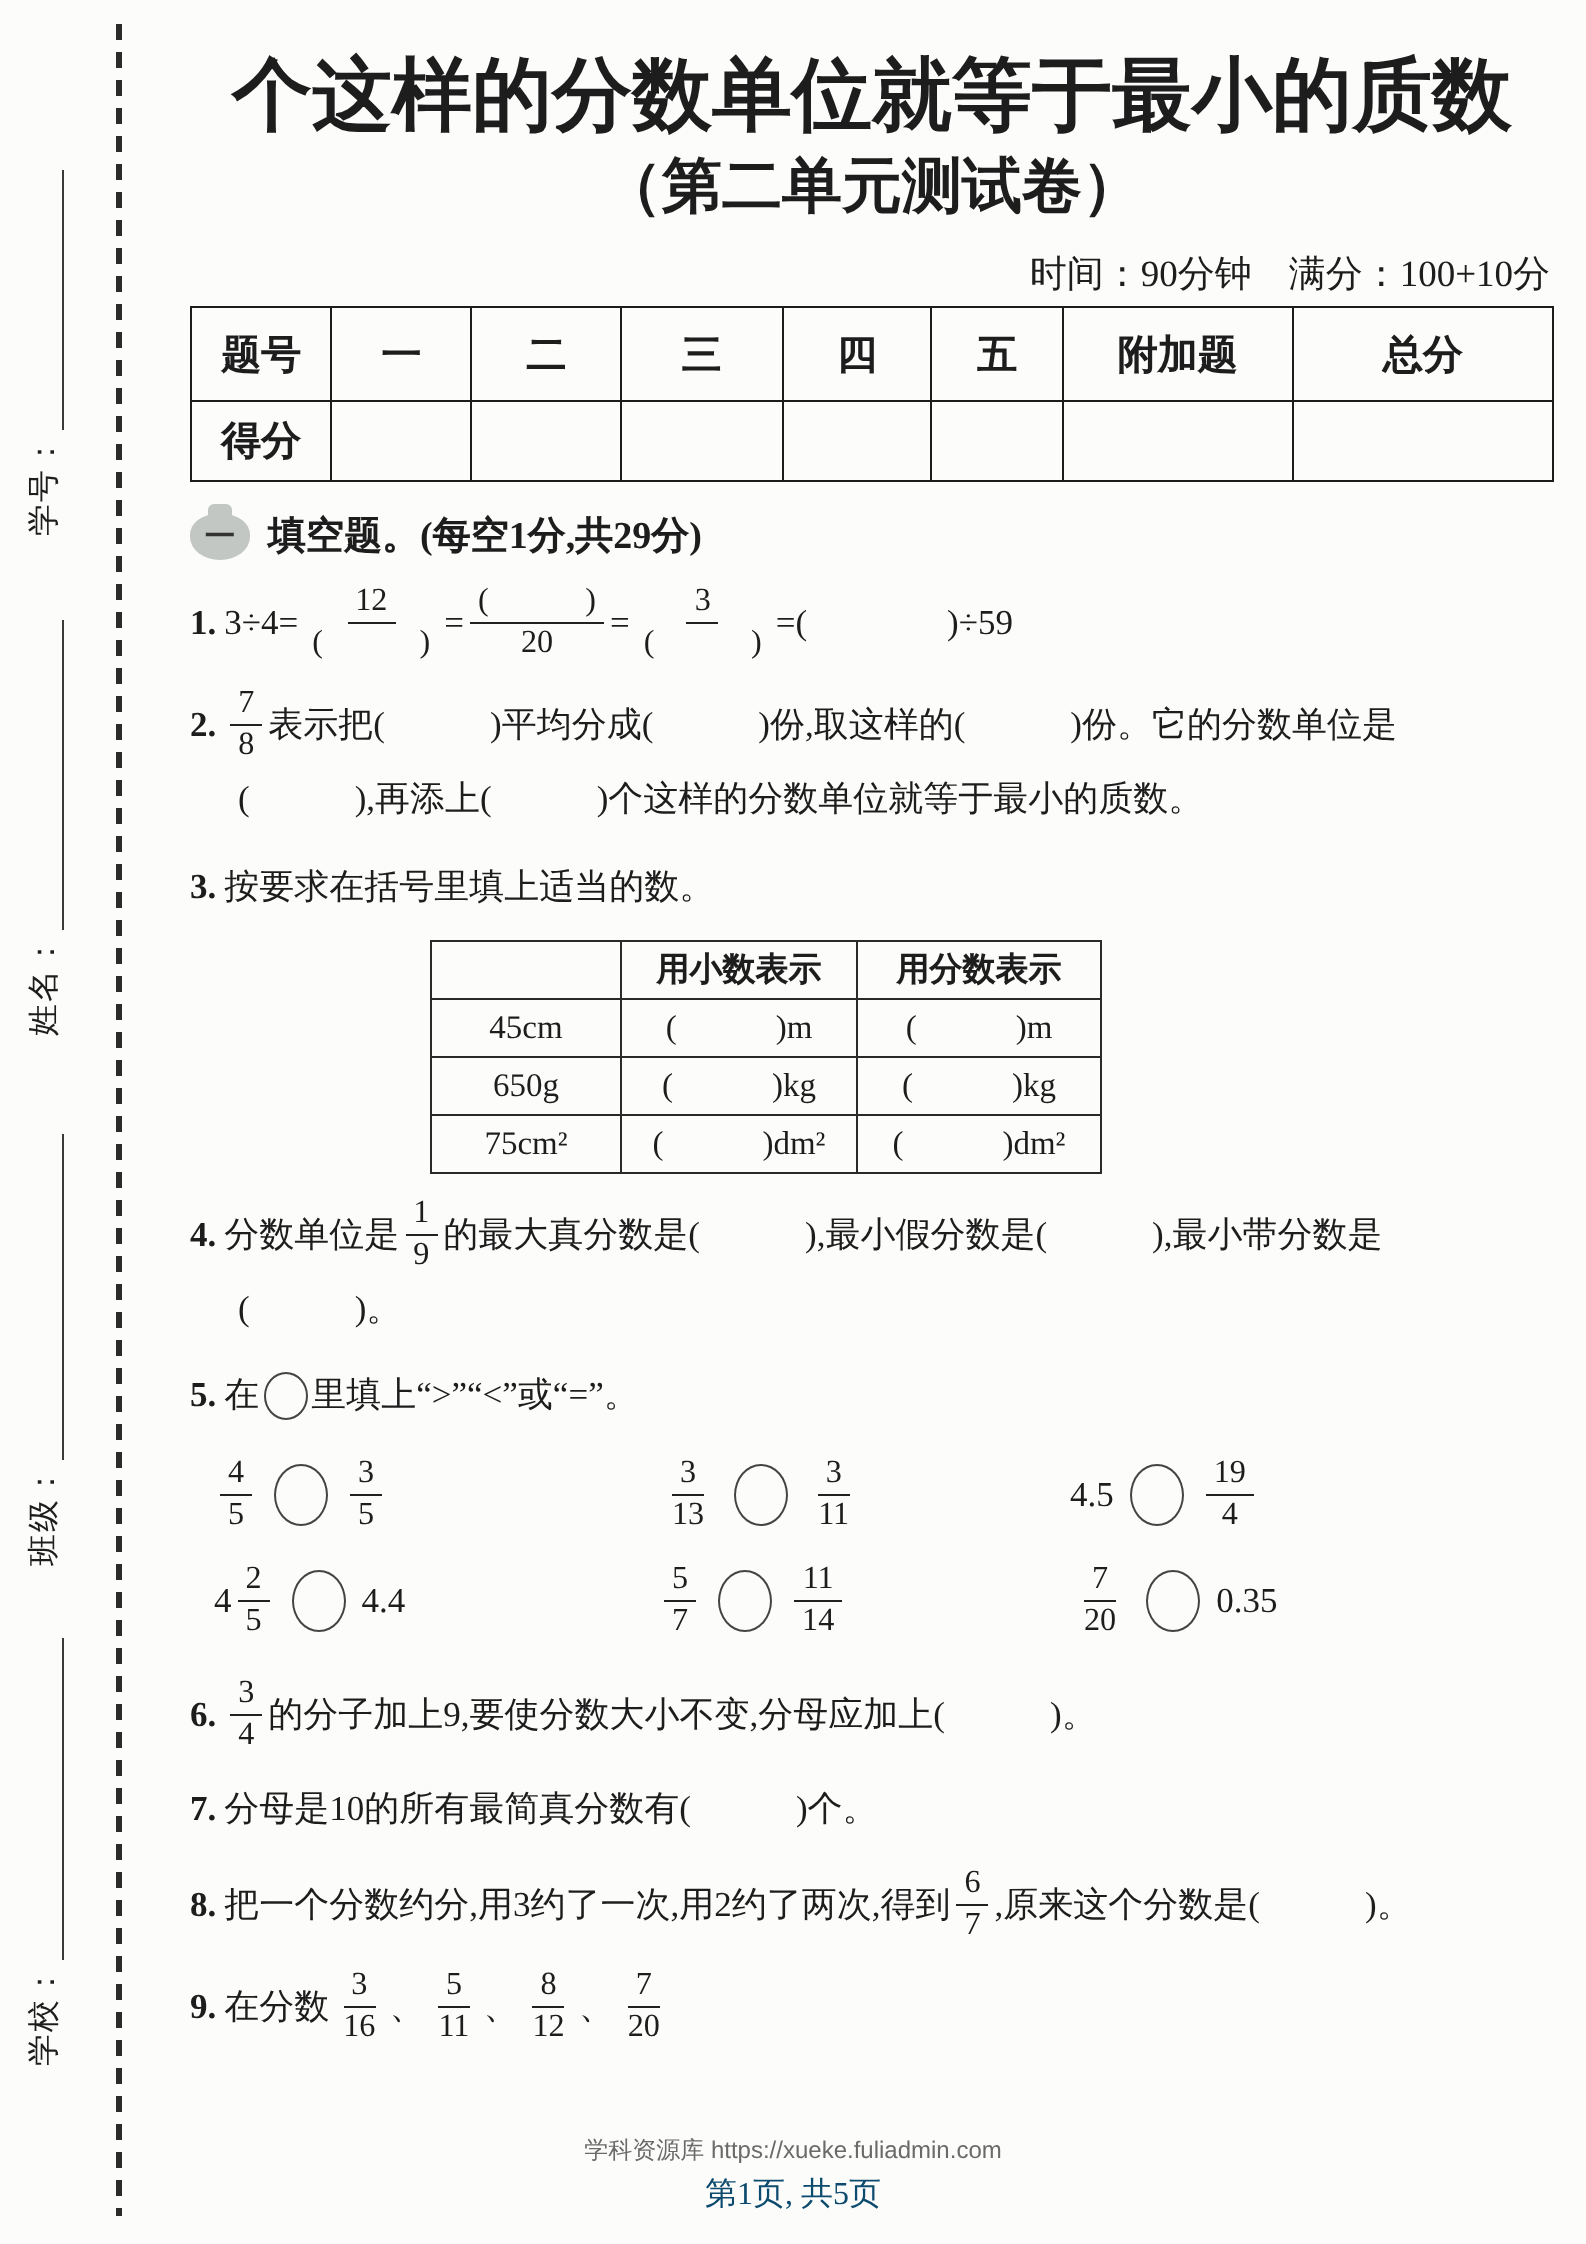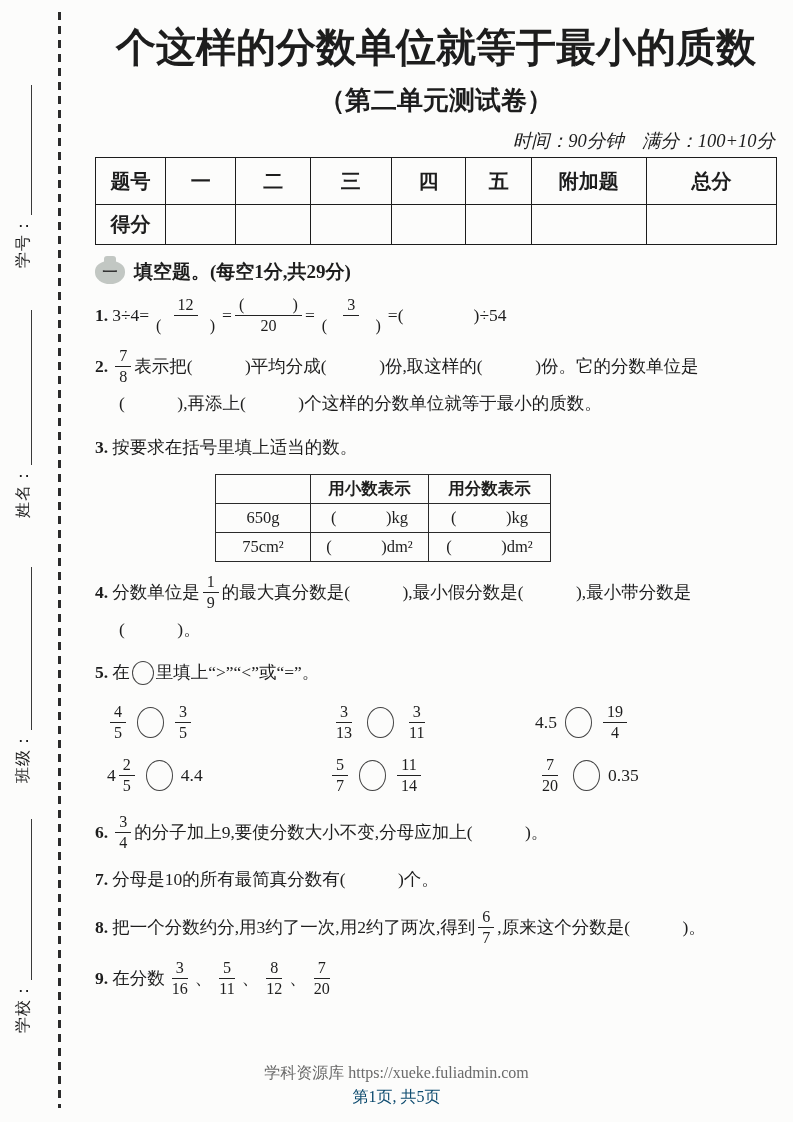--- a/index.html
+++ b/index.html
@@ -25,22 +25,22 @@
   }
   .mlabel{flex:0 0 auto;line-height:1.1;}
   .mline{flex:1 1 auto;border-bottom:1.6px solid #3a3a3a;height:2px;margin-left:2px;}
   .mf1{top:268px;width:183px;}
   .mf2{top:518px;width:208px;}
   .mf3{top:783px;width:216px;}
   .mf4{top:1033px;width:214px;}
   
   .content{position:absolute;left:95px;top:0;width:682px;}
   .title{margin-top:24px;text-align:center;font-size:40px;font-weight:700;line-height:1.2;}
-  .subtitle{margin-top:11px;text-align:center;font-size:26px;font-weight:700;}
-  .meta{margin-top:10px;text-align:right;font-size:18.5px;padding-right:2px;font-style:italic;}
+  .subtitle{margin-top:1px;text-align:center;font-size:30px;font-weight:700;}
+  .meta{margin-top:10px;text-align:right;font-size:18.5px;padding-right:2px;}
   
   table{border-collapse:collapse;}
   .score-table{width:100%;margin-top:4px;}
   .score-table th,.score-table td{border:1.8px solid #1c1c1c;text-align:center;font-size:20px;font-weight:700;padding:0;}
   .score-table thead tr{height:47px;}
   .score-table tbody tr{height:40px;}
   
   .sec{display:flex;align-items:center;gap:9px;margin-top:14px;}
   .badge{position:relative;width:30px;height:23px;background:#c2c7c3;border-radius:45% 45% 50% 50%;
     display:inline-flex;align-items:center;justify-content:center;color:#333;font-weight:700;font-size:15px;flex:0 0 auto;}
@@ -64,21 +64,21 @@
   .q5-grid{display:grid;grid-template-columns:222px 206px auto;padding-left:12px;margin-top:12px;}
   .q5-item{display:inline-flex;align-items:center;}
   
   .q3-table{margin:10px 0 6px 120px;}
   .q3-table th,.q3-table td{border:1.6px solid #2a2a2a;text-align:center;font-size:16.5px;
     font-weight:400;padding:0 6px;height:28px;white-space:pre;}
   .q3-table th{font-weight:700;}
   .q3-table col.c1{width:95px;} .q3-table col.c2{width:118px;} .q3-table col.c3{width:122px;}
   
   .footer{position:absolute;left:0;right:0;bottom:14px;text-align:center;}
-  .footer-site{font-family:Liberation Serif, serif;font-size:16px;color:#6a6a6a;}
+  .footer-site{font-family:Liberation Sans, sans-serif;font-size:12px;color:#6a6a6a;}
   .footer-page{margin-top:3px;font-size:16px;color:#0c4a6e;}
 </style>
 </head>
 <body>
 
 <div class="page">
 
   <div class="cutline"></div>
 
   <div class="mfield mf1">
@@ -158,21 +158,21 @@
             <span class="t">=</span>
             <span class="frac">
               <span class="fn">(　　　)</span>
               <span class="fd">20</span>
             </span>
             <span class="t">=</span>
             <span class="frac">
               <span class="fn">3</span>
               <span class="fd">(　　　)</span>
             </span>
-            <span class="t">=(　　　　)÷54</span>
+            <span class="t">=(　　　　)÷59</span>
           </span>
       </div>
     </div>
 
     <div class="q">
       <div class="q-line">
         <b class="qno">2.</b>
         <span class="q-parts">
             <span class="frac">
               <span class="fn">7</span>
@@ -197,20 +197,25 @@
           </colgroup>
         <thead>
           <tr>
               <th></th>
               <th>用小数表示</th>
               <th>用分数表示</th>
             </tr>
         </thead>
         <tbody>
           <tr>
+              <td>45cm</td>
+              <td>(　　　)m</td>
+              <td>(　　　)m</td>
+            </tr>
+          <tr>
               <td>650g</td>
               <td>(　　　)kg</td>
               <td>(　　　)kg</td>
             </tr>
           <tr>
               <td>75cm²</td>
               <td>(　　　)dm²</td>
               <td>(　　　)dm²</td>
             </tr>
         </tbody>

